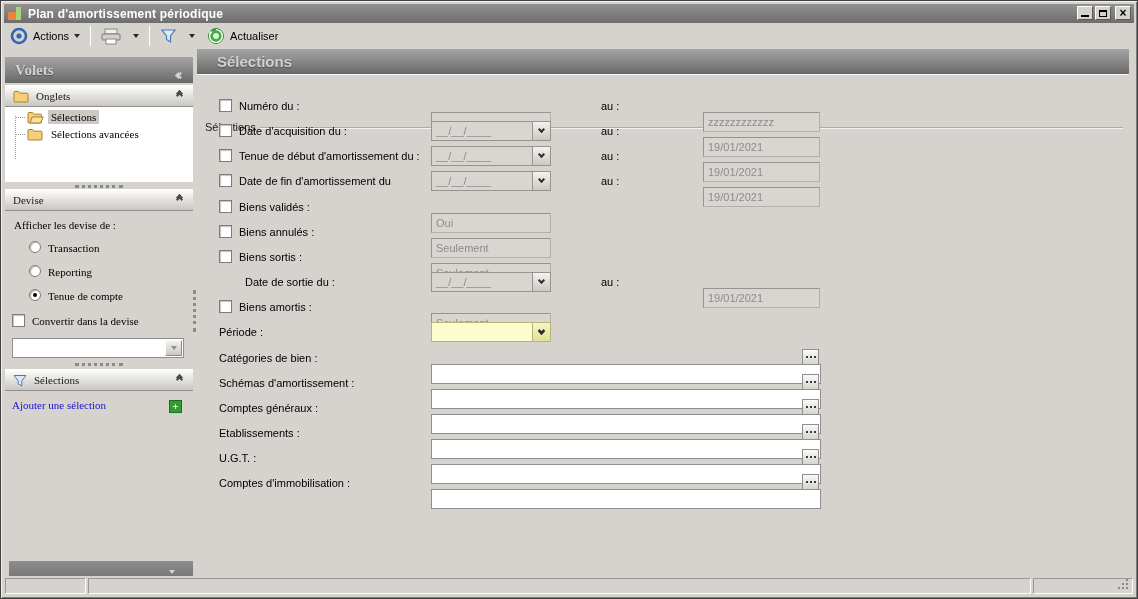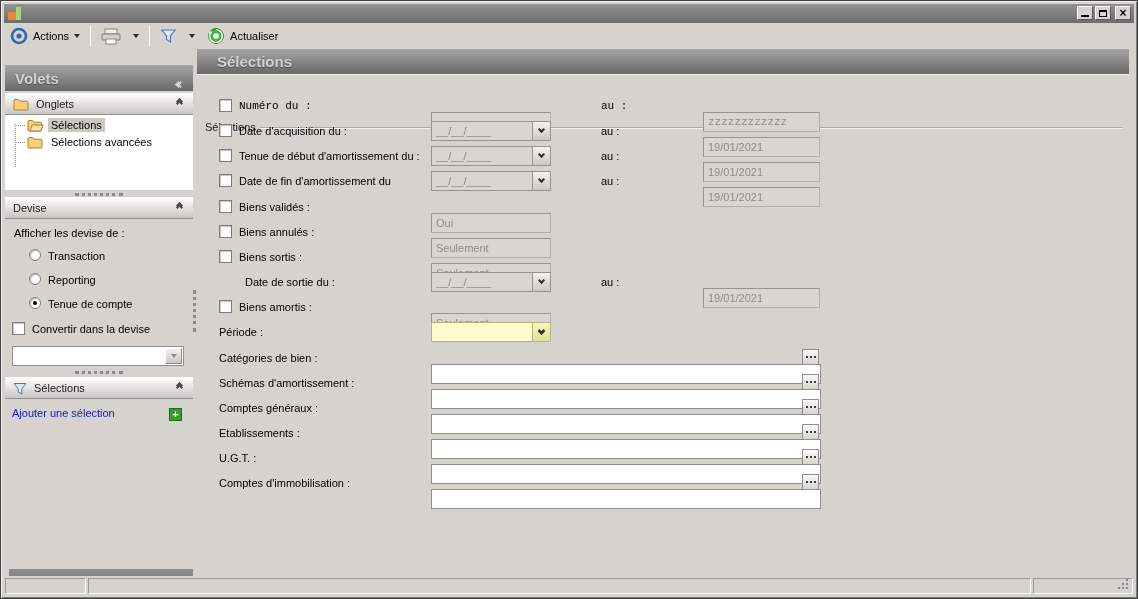--- a/index.html
+++ b/index.html
@@ -31,21 +31,21 @@
   .tbtn { display:flex; align-items:center; gap:5px; padding:2px 6px; }
   .tsep { width:1px; height:20px; background:#9a9a9a; border-right:1px solid #fff; margin:0 4px; }
   .tri { width:0; height:0; border-left:3px solid transparent; border-right:3px solid transparent; border-top:4px solid #2b2b2b; }
 
   
   .bighead { background:linear-gradient(#a5a5a5,#848484 55%,#686868);
              color:#d2d2d2; font-weight:bold; font-size:15px;
              display:flex; align-items:center; text-shadow:0 1px 1px #4e4e4e; }
 
   
-  .sidebar { position:absolute; left:4px; top:64px; width:188px; bottom:23px; }
+  .sidebar { position:absolute; left:4px; top:56px; width:188px; bottom:23px;font-family:Liberation Serif, serif; }
   .volets-head { position:absolute; left:0; top:0; right:0; height:26px; padding-left:10px; }
   .chev-left-dbl { position:absolute; right:10px; top:8px; }
   .cl { display:inline-block; width:5px; height:5px; border-left:2px solid #d2d2d2; border-bottom:2px solid #d2d2d2; transform:rotate(45deg); margin-left:-3px; }
 
   .sechead { position:absolute; left:0; right:0; height:22px;
              background:linear-gradient(#fdfdfc,#cac7c1);
              border-top:1px solid #fff; border-bottom:1px solid #8f8f8f;
              display:flex; align-items:center; font-size:11px; color:#1a1a1a; padding-left:8px; gap:7px; }
   .chev-up-dbl { position:absolute; right:9px; top:5px; width:10px; height:12px; }
   .cu { display:block; width:5px; height:5px; border-left:2px solid #4a4a4a; border-top:2px solid #4a4a4a; transform:rotate(45deg); margin:0 auto -3px auto; }
@@ -129,20 +129,21 @@
 </head>
 <body>
 
 <div class="win">
 
   <div class="titlebar">
     <span class="titleicon">
         <i class="o"></i>
         <i class="g"></i>
       </span>
+    <span class="title">Plan d'amortissement périodique</span>
     <span class="winbtns">
       <span class="wbtn">
           <i class="glyph-min"></i>
         </span>
       <span class="wbtn">
           <i class="glyph-max"></i>
         </span>
       <span class="wbtn close">
           <span class="glyph-close">×</span>
         </span>
@@ -269,21 +270,21 @@
 
   <i class="vgrip"></i>
 
   <div class="main">
     <div class="bighead main-head">
       <span>Sélections</span>
     </div>
     <i class="group-line"></i>
     <span class="group-label">Sélections</span>
 
-    <div class="frow" style="top:47px;font-family:Liberation Mono, monospace;">
+    <div class="frow" style="top:47px;">
       <i class="cbox cb"></i>
       <span class="lbl">Numéro du :</span>
       <span class="fld dis f-main"></span>
       <span class="aulbl">au :</span>
       <span class="fld dis f-au">zzzzzzzzzzzz</span>
     </div>
 
     <div class="frow" style="top:72px;">
       <i class="cbox cb"></i>
       <span class="lbl">Date d'acquisition du :</span>

